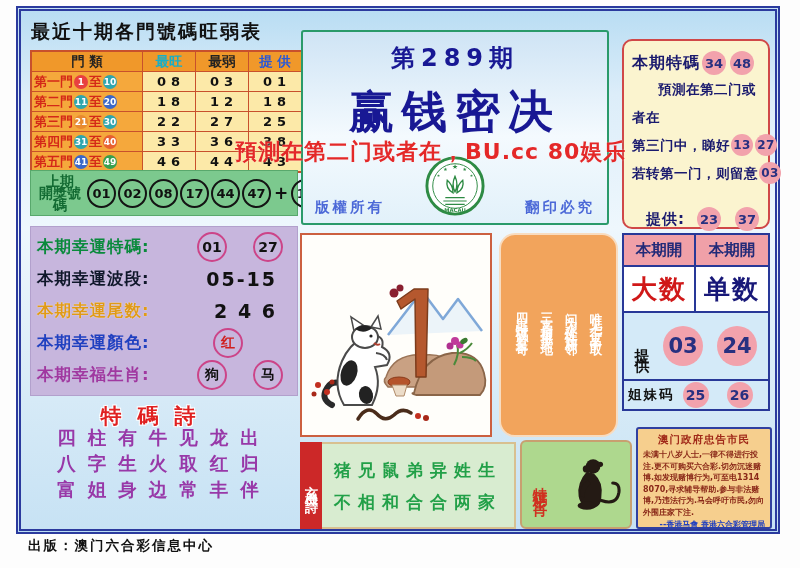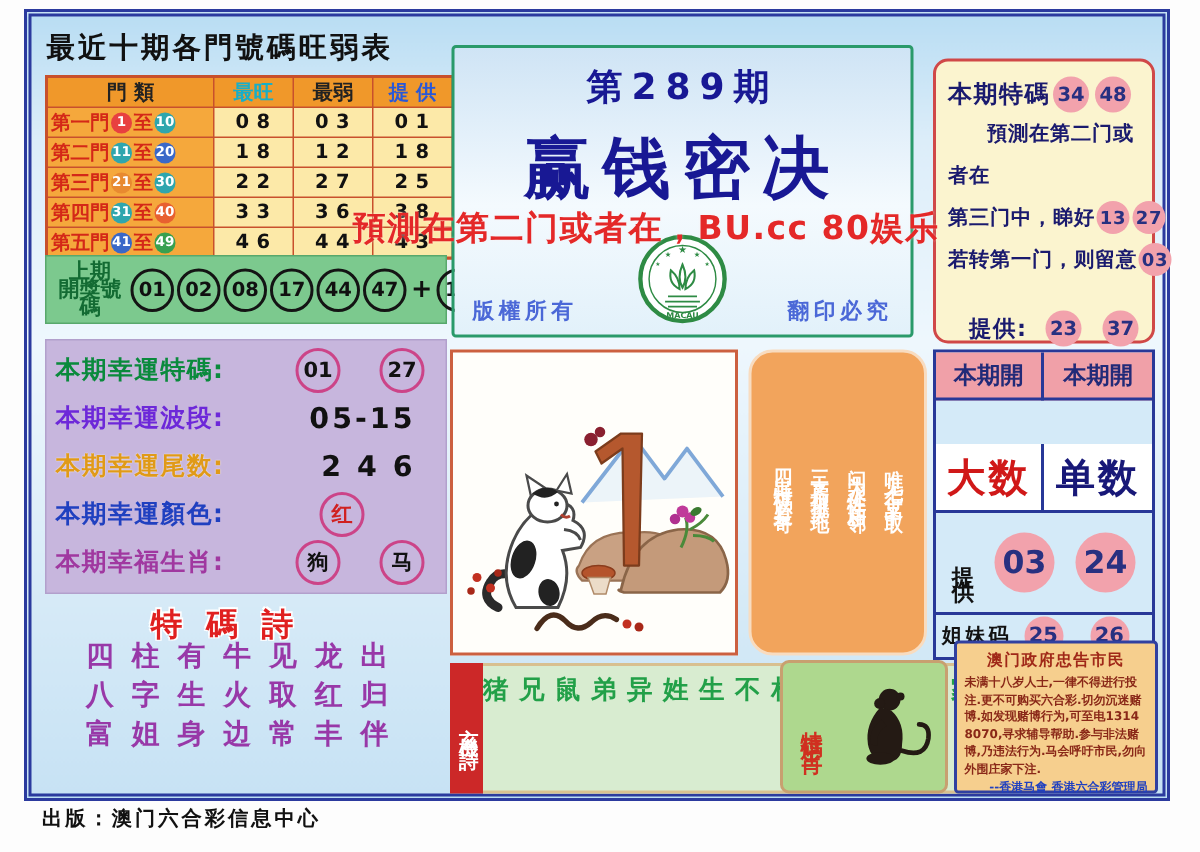--- a/index.html
+++ b/index.html
@@ -33,21 +33,21 @@
 
   
   .lucky{left:9px;top:215px;width:268px;height:170px;background:#c7b6dd;border:1px solid #b2a0cc;
          display:flex;flex-direction:column;justify-content:space-around;padding:4px 6px;box-sizing:border-box;}
   .lk-row{display:flex;align-items:center;height:30px;text-align:center;}
   .lk-label{font-size:16.5px;font-weight:bold;letter-spacing:1px;white-space:nowrap;}
   .lk-vals{display:flex;align-items:center;margin-left:auto;gap:26px;padding-right:8px;}
   .lk-vals2{display:flex;align-items:center;margin-left:auto;gap:18px;padding-right:14px;}
   .oc{width:26px;height:26px;border:2px solid #cc4488;border-radius:50%;display:flex;align-items:center;
       justify-content:center;font-size:14px;font-weight:bold;color:#111;background:transparent;flex:none;}
-  .lk-green{color:#0a8a3c;} .lk-red{color:#6d28d9;} .lk-orange{color:#e09a18;text-shadow:0 0 1px #fff;}
+  .lk-green{color:#0a8a3c;} .lk-red{color:#0f172a;} .lk-orange{color:#e09a18;text-shadow:0 0 1px #fff;}
   .lk-blue{color:#2040c0;} .lk-purple{color:#a038a0;}
   .lk-num{font-size:19px;font-weight:bold;color:#111;letter-spacing:2px;}
 
   
   .poem-title{left:30px;top:391px;width:210px;text-align:center;font-size:21px;font-weight:bold;color:#e02020;
               letter-spacing:16px;text-shadow:1px 1px 0 #fff,-1px -1px 0 #fff,1px -1px 0 #fff,-1px 1px 0 #fff;}
   .poem{left:15px;top:414px;width:256px;text-align:center;color:#9838a8;font-size:18.5px;font-weight:bold;
         letter-spacing:12px;line-height:26px;white-space:nowrap;}
 
   
@@ -85,37 +85,37 @@
   .pc24{width:24px;height:24px;font-size:13px;margin:0 2px;}
   .pc40{width:40px;height:40px;font-size:21px;}
   .pc26{width:26px;height:26px;font-size:14px;}
 
   
   .open-p{left:601px;top:222px;width:148px;background:#d4eaf8;border:2px solid #283898;box-sizing:border-box;}
   .op-head{display:grid;grid-template-columns:1fr 1fr;}
   .op-head > div{background:#f0a0a8;border-bottom:2px solid #283898;height:30px;display:flex;align-items:center;
                  justify-content:center;font-size:15.5px;font-weight:bold;color:#222a78;}
   .op-head > div:first-child{border-right:2px solid #283898;}
-  .op-vals{display:grid;grid-template-columns:1fr 1fr;margin-top:29px;}
+  .op-vals{display:grid;grid-template-columns:1fr 1fr;}
   .op-vals > div{background:#fff;border-bottom:2px solid #283898;height:44px;display:flex;align-items:center;
                  justify-content:center;font-size:26px;font-weight:900;letter-spacing:2px;}
   .op-vals > div:first-child{border-right:2px solid #283898;color:#d01818;}
   .op-vals > div:last-child{color:#181878;}
   .op-offer{height:66px;border-bottom:2px solid #283898;display:flex;align-items:center;padding:0 4px;}
   .op-offer-label{writing-mode:vertical-rl;text-orientation:upright;font-size:15px;font-weight:bold;color:#111;
                   letter-spacing:10px;margin:0 4px;}
   .op-offer-vals{display:flex;gap:14px;margin-left:8px;}
   .op-sister{height:28px;display:flex;align-items:center;padding:0 4px;gap:8px;}
   .op-sister-label{font-size:13.5px;font-weight:bold;color:#111;letter-spacing:2px;}
 
   
   .mystery{left:279px;top:431px;width:216px;height:87px;display:flex;box-sizing:border-box;}
   .my-side{width:22px;background:#cc2828;color:#fff;display:flex;align-items:center;justify-content:center;flex:none;}
   .my-side span{font-size:13px;font-weight:bold;letter-spacing:7px;}
-  .my-main{flex:1;background:#d8ecd0;border:2px solid #d8c090;border-left:none;display:flex;flex-direction:row;
+  .my-main{flex:1;background:#d8ecd0;border:2px solid #d8c090;border-left:none;display:flex;flex-direction:column;
            justify-content:center;text-align:center;}
   .my-line{color:#22a048;font-size:17px;font-weight:bold;letter-spacing:7px;line-height:32px;white-space:nowrap;}
 
   
   .zodiac{left:499px;top:429px;width:112px;height:89px;background:#aed88e;border:2px solid #c8a070;border-radius:6px;
           box-sizing:border-box;display:flex;align-items:center;padding:4px;}
   .zo-label{color:#d03020;font-size:14.5px;font-weight:bold;letter-spacing:5px;margin-left:4px;}
 
   
   .notice{left:615px;top:416px;width:136px;height:102px;background:#f6cf8e;border:2px solid #3040a0;border-radius:3px;

